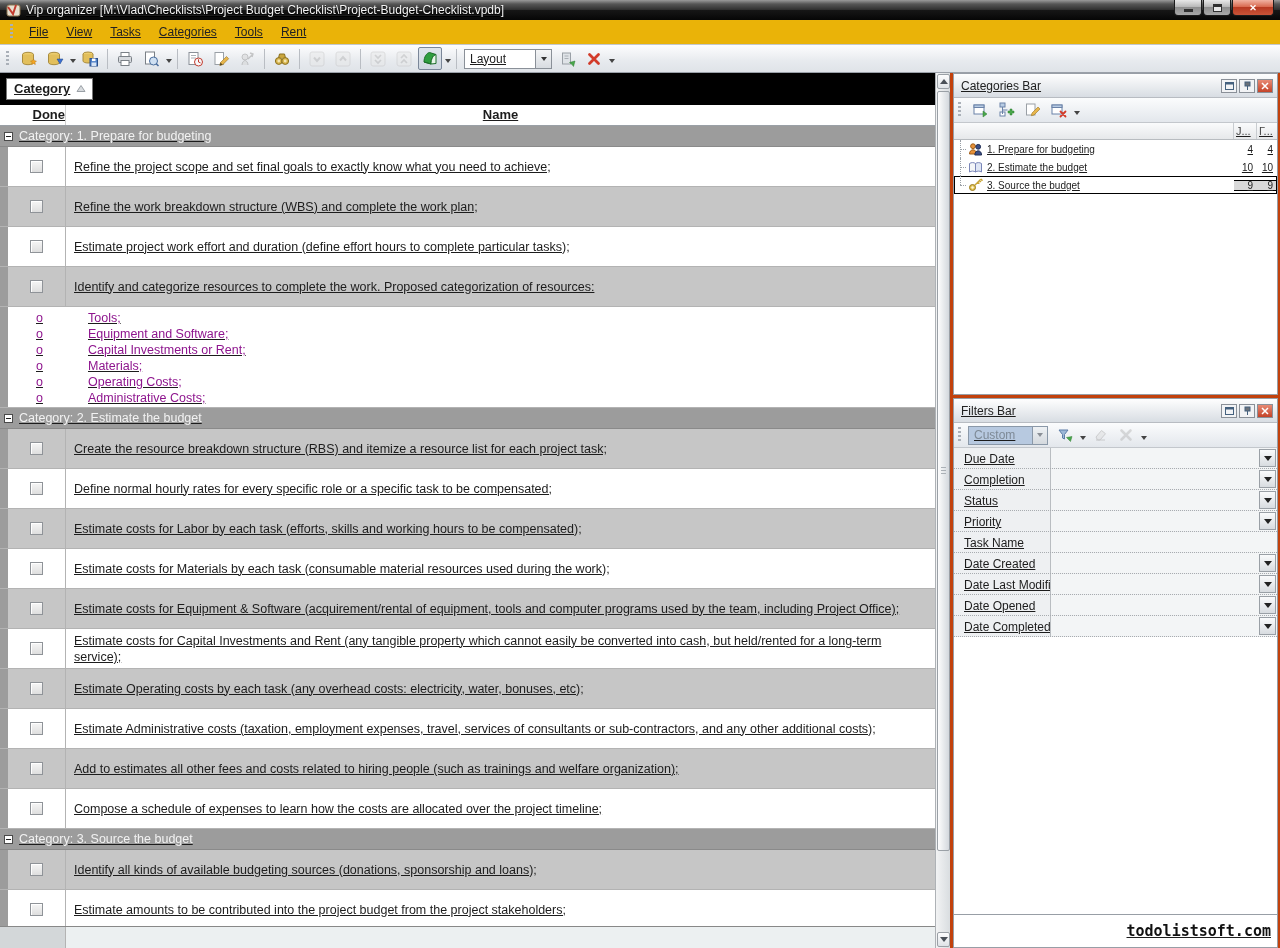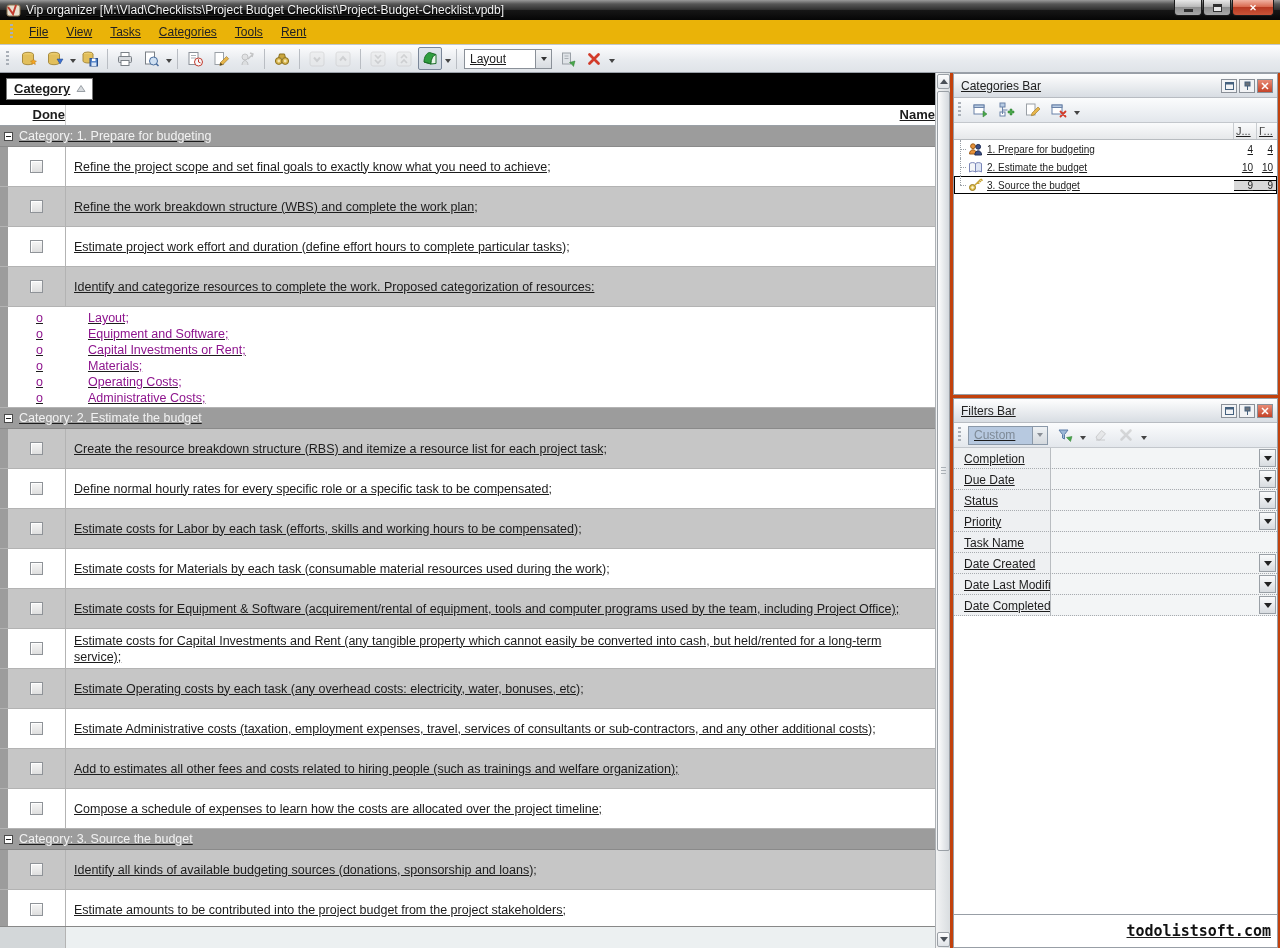--- a/index.html
+++ b/index.html
@@ -51,21 +51,21 @@
   
   .content { flex:1 1 auto; display:flex; height:875px; }
   .main { width:935px; flex:0 0 935px; display:flex; flex-direction:column; background:#fff; }
 
   .groupband { height:32px; flex:0 0 32px; background:#000; display:flex; align-items:center; padding-left:6px; }
   .groupbox { background:#fff; border:1px solid #777; padding:2px 6px 3px 7px; font-weight:bold; font-size:13px;
     display:flex; align-items:center; gap:6px; }
   .colheader { height:21px; flex:0 0 21px; background:#fff; border-bottom:1px solid #9aa0a6; display:flex;
     font-weight:bold; font-size:13px; }
   .colheader .ch-done { width:66px; flex:0 0 66px; text-align:right; border-right:1px solid #d0d0d0; padding-top:2px; }
-  .colheader .ch-name { flex:1; text-align:right; padding-top:2px; }
+  .colheader .ch-name { flex:1; text-align:center; padding-top:2px; }
 
   .rows { flex:0 0 800px; height:800px; overflow:hidden; background:#fff; }
   .group-row { height:21px; background:#9c9c9c; color:#f2f2f2; display:flex; align-items:center;
     border-bottom:1px solid #8a8a8a; font-size:12.5px; }
   .collapse-box { width:9px; height:9px; background:#fff; border:1px solid #4a4a4a; margin:0 6px 0 4px;
     position:relative; flex:0 0 9px; }
   .collapse-box::after { content:""; position:absolute; left:1px; right:1px; top:3px; height:1px; background:#222; }
   .row { display:flex; height:40px; border-bottom:1px solid #b3b3b3; background:#fff; }
   .row.alt { background:#c6c6c6; }
   .row .gutter { width:8px; flex:0 0 8px; background:#9c9c9c; }
@@ -370,21 +370,21 @@
               <span class="checkbox"></span>
             </div>
             <div class="cell-name">
               <span>Identify and categorize resources to complete the work. Proposed categorization of resources:</span>
             </div>
           </div>
           <div class="row bullets">
             <div class="gutter"></div>
             <div class="bline">
               <span class="bo">o</span>
-              <span class="bt">Layout;</span>
+              <span class="bt">Tools;</span>
             </div>
             <div class="bline">
               <span class="bo">o</span>
               <span class="bt">Equipment and Software;</span>
             </div>
             <div class="bline">
               <span class="bo">o</span>
               <span class="bt">Capital Investments or Rent;</span>
             </div>
             <div class="bline">
@@ -678,32 +678,32 @@
             </div>
           <div class="tbtn disabled">
               <svg width="18" height="18" viewBox="0 0 18 18">
                 <path d="M4.5 4.5l9 9M13.5 4.5l-9 9" stroke="#b0b4b8" stroke-width="2.6" stroke-linecap="round"></path>
               </svg>
             </div>
           <div class="tdrop"></div>
         </div>
         <div id="filter-rows">
             <div class="filt-row">
+              <div class="flabel">Due Date</div>
+              <div class="fvalue">
+                <span class="fdrop"></span>
+              </div>
+            </div>
+            <div class="filt-row">
               <div class="flabel">Completion</div>
               <div class="fvalue">
                 <span class="fdrop"></span>
               </div>
             </div>
             <div class="filt-row">
-              <div class="flabel">Due Date</div>
-              <div class="fvalue">
-                <span class="fdrop"></span>
-              </div>
-            </div>
-            <div class="filt-row">
               <div class="flabel">Status</div>
               <div class="fvalue">
                 <span class="fdrop"></span>
               </div>
             </div>
             <div class="filt-row">
               <div class="flabel">Priority</div>
               <div class="fvalue">
                 <span class="fdrop"></span>
               </div>
@@ -718,20 +718,26 @@
                 <span class="fdrop"></span>
               </div>
             </div>
             <div class="filt-row">
               <div class="flabel">Date Last Modifie</div>
               <div class="fvalue">
                 <span class="fdrop"></span>
               </div>
             </div>
             <div class="filt-row">
+              <div class="flabel">Date Opened</div>
+              <div class="fvalue">
+                <span class="fdrop"></span>
+              </div>
+            </div>
+            <div class="filt-row">
               <div class="flabel">Date Completed</div>
               <div class="fvalue">
                 <span class="fdrop"></span>
               </div>
             </div>
           </div>
         <div class="panel-body"></div>
       </div>
 
       <div class="site-strip">

